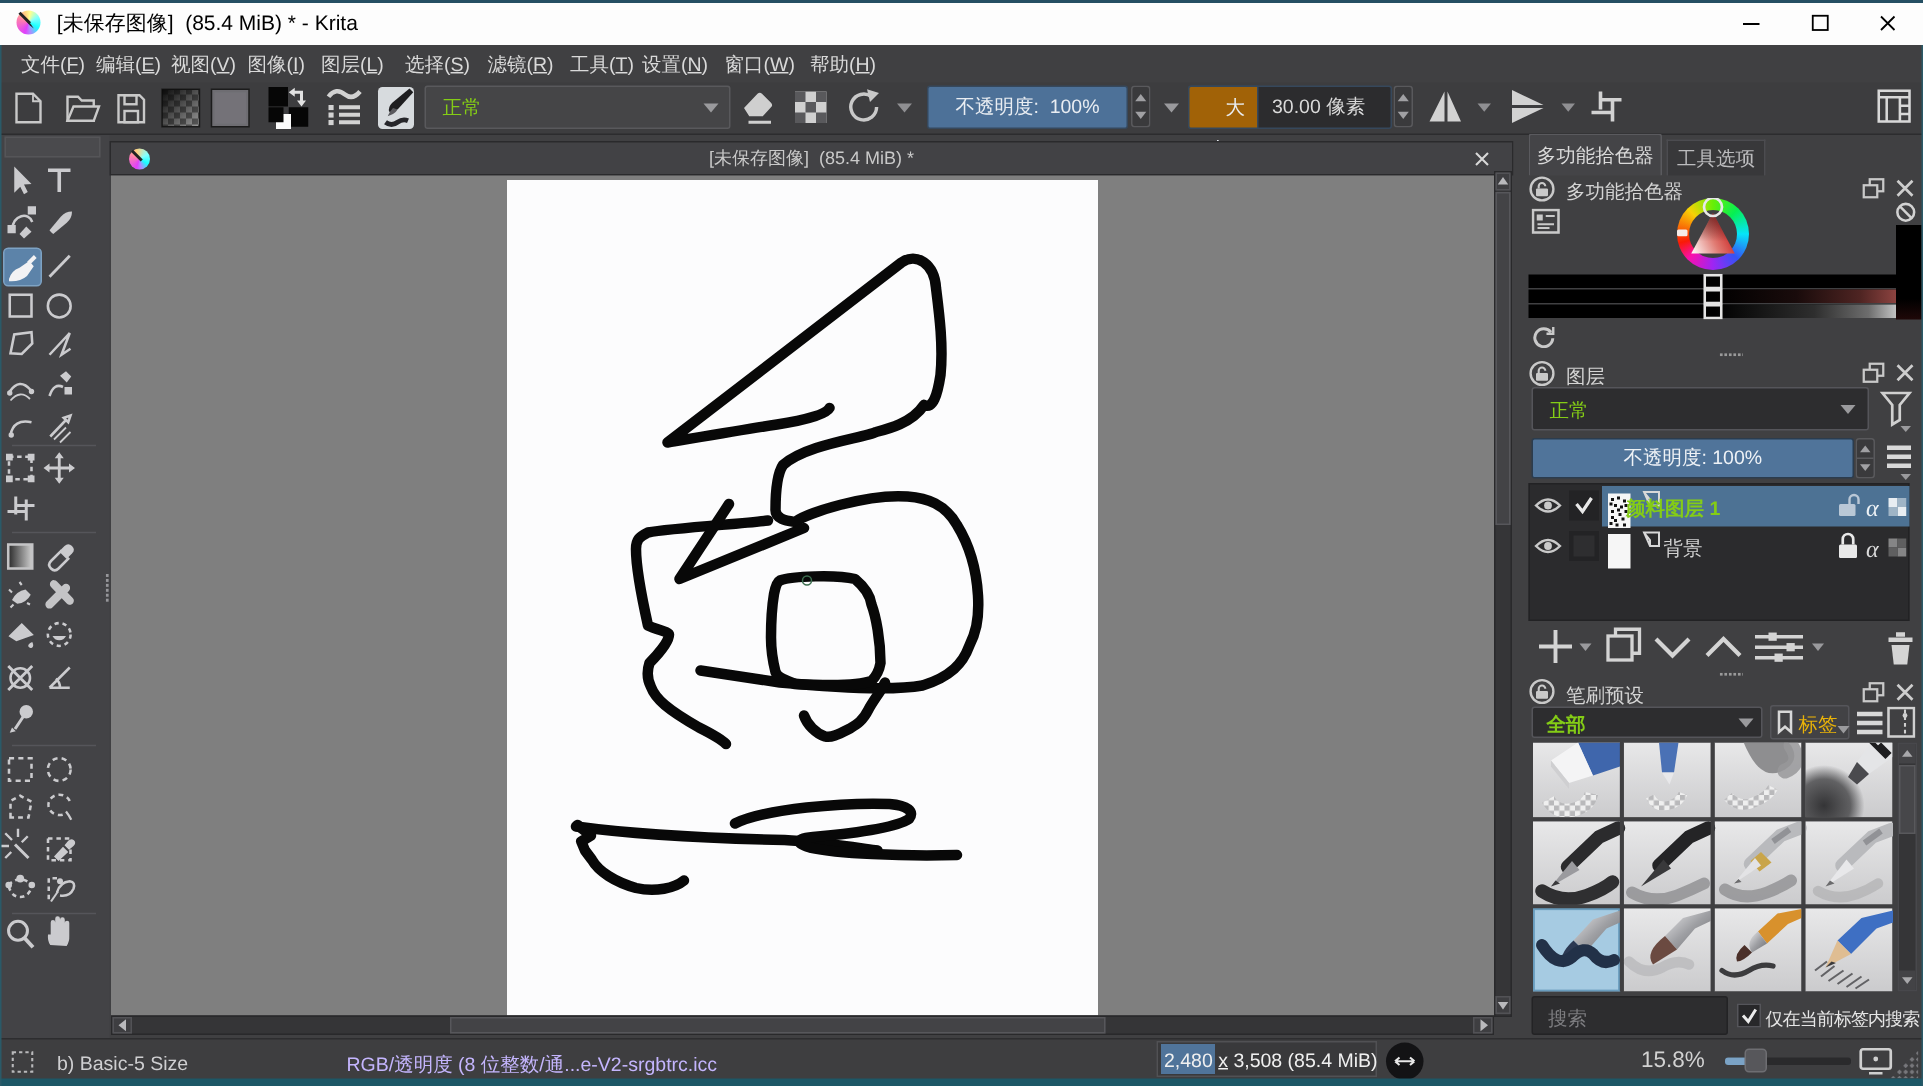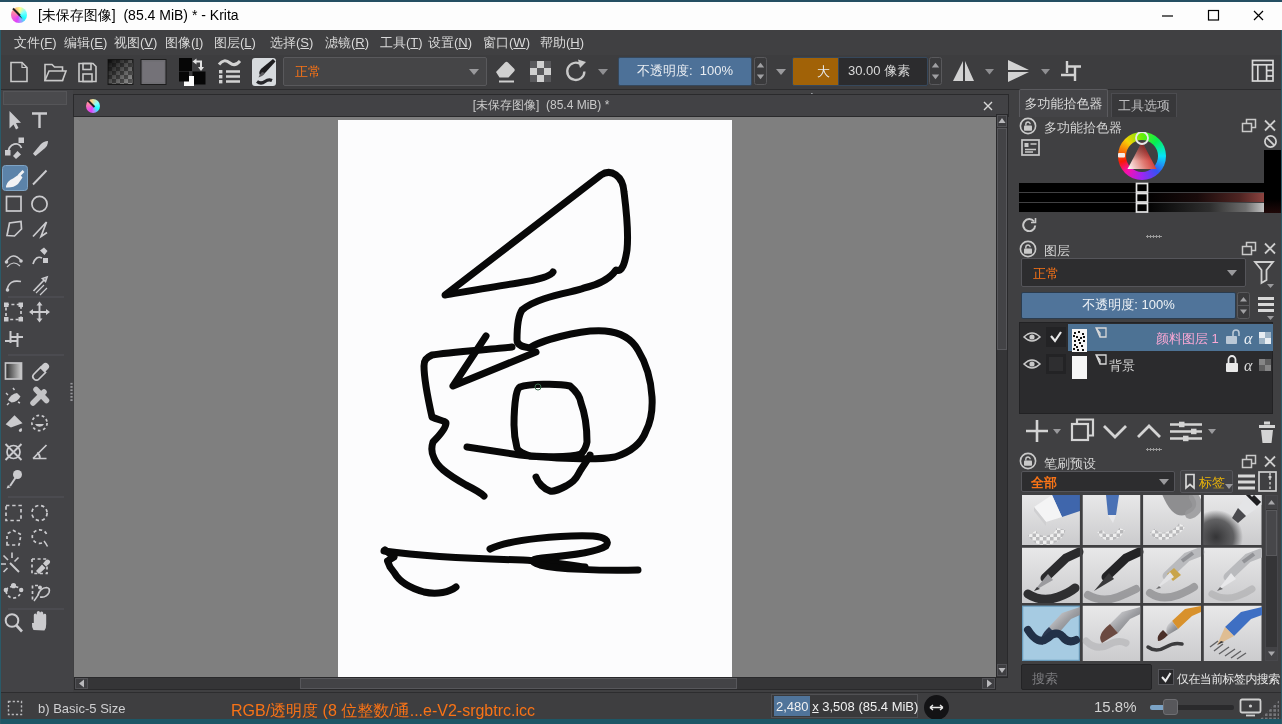--- a/index.html
+++ b/index.html
@@ -1,20 +1,20 @@
 <!DOCTYPE html>
 <html><head>
 <meta charset="utf-8">
 <style>
   * { margin:0; padding:0; box-sizing:border-box; }
   html,body { width:1282px; height:724px; overflow:hidden; }
   body { font-family:"Liberation Sans", sans-serif; background:#404042; position:relative;
          -webkit-font-smoothing:antialiased; }
   .abs { position:absolute; }
-  .txt { color:#f97316; font-size:13px; white-space:nowrap; }
+  .txt { color:#84cc16; font-size:13px; white-space:nowrap; }
   svg { display:block; }
 </style>
 </head>
 <body>
 
 <div class="abs" style="left:0;top:0;width:1282px;height:30px;background:#fdfdfd;border-top:2px solid #254f63;"></div>
 <div class="abs" style="left:11px;top:7px;width:16px;height:16px;border-radius:50%;background:conic-gradient(from 200deg,#e040fb,#ff80ab 90deg,#ffd180 140deg,#ffff8d 170deg,#84ffff 220deg,#18ffff 280deg,#b388ff 330deg,#e040fb);"></div>
 <svg class="abs" style="left:11px;top:7px;" width="16" height="16" viewBox="0 0 16 16">
   <path d="M2.5 2 L9.5 9 L11.5 12 L8.8 9.8 Z" fill="#222"></path>
   <path d="M2 1.5 L9 8.5" stroke="#222" stroke-width="2"></path>
@@ -501,21 +501,21 @@
   <rect x="205" y="39" width="12" height="9" rx="1" fill="#e9e9e9"></rect>
   <path d="M207.5 39 v-3.5 a3.5 3.5 0 0 1 7 0 v3.5" fill="none" stroke="#e9e9e9" stroke-width="1.8"></path>
   <text x="223" y="47" font-size="16" font-style="italic" fill="#dcdcdc" font-family="Liberation Serif,serif">α</text>
   <g opacity=".55">
     <rect x="238" y="35" width="6" height="6" fill="#cfcfcf"></rect>
       <rect x="244" y="41" width="6" height="6" fill="#cfcfcf"></rect>
     <rect x="244" y="35" width="6" height="6" fill="#8a8a8a"></rect>
       <rect x="238" y="41" width="6" height="6" fill="#8a8a8a"></rect>
   </g>
 </svg>
-<div class="abs" style="left:1156px;top:330px;color:#f9a8d4;font-size:13px;">颜料图层 1</div>
+<div class="abs" style="left:1084px;top:330px;color:#84cc16;font-size:13px;font-weight:bold;">颜料图层 1</div>
 <div class="abs" style="left:1109px;top:357px;color:#d2d2d2;font-size:13px;">背景</div>
 
 <svg class="abs" style="left:1019px;top:417px;" width="260" height="30" viewBox="0 0 260 30">
   <g stroke="#d4d4d4" stroke-width="2.6" fill="none">
     <path d="M18 3 V25 M7 14 H29"></path>
     <rect x="53" y="7" width="16" height="16" stroke-width="2.2"></rect>
     <path d="M58 7 V2.5 H74 V18.5 H69" stroke-width="2.2"></path>
     <path d="M85 9 L96 20 L107 9" stroke-width="2.8"></path>
     <path d="M119 20 L130 9 L141 20" stroke-width="2.8"></path>
     <path d="M151 7.5 H183 M151 14.5 H183 M151 21.5 H183" stroke-width="2.4"></path>
@@ -727,21 +727,21 @@
 <svg class="abs" style="left:1159px;top:670px;" width="14" height="14" viewBox="0 0 14 14">
     <path d="M3 7 l3.5 4 5 -8" fill="none" stroke="#ececec" stroke-width="2"></path>
   </svg>
 <div class="abs" style="left:1177px;top:671px;color:#e6e6e6;font-size:12px;white-space:nowrap;letter-spacing:-0.6px;">仅在当前标签内搜索</div>
 
 <div class="abs" style="left:0;top:692px;width:1282px;height:27px;background:#3e3e40;border-top:1px solid #2d2d2f;"></div>
 <svg class="abs" style="left:7px;top:700px;" width="16" height="16" viewBox="0 0 16 16">
   <rect x="1.5" y="1.5" width="13" height="13" fill="none" stroke="#b9b9bb" stroke-width="1.4" stroke-dasharray="2.2 2"></rect>
 </svg>
 <div class="abs" style="left:38px;top:701px;color:#cfcfd1;font-size:13px;">b) Basic-5 Size</div>
-<div class="abs" style="left:231px;top:701px;color:#f97316;font-size:16px;">RGB/透明度 (8 位整数/通...e-V2-srgbtrc.icc</div>
+<div class="abs" style="left:231px;top:701px;color:#c4b5fd;font-size:13px;">RGB/透明度 (8 位整数/通...e-V2-srgbtrc.icc</div>
 <div class="abs" style="left:771px;top:694px;width:147px;height:24px;background:#39393b;border:1px solid #515154;"></div>
 <div class="abs" style="left:774px;top:696px;width:36px;height:20px;background:#50749a;"></div>
 <div class="abs" style="left:776px;top:699px;color:#f0f0f0;font-size:13px;">2,480 <u>x</u> 3,508 (85.4 MiB)</div>
 <div class="abs" style="left:924px;top:695px;width:25px;height:25px;border-radius:50%;background:#131315;"></div>
 <svg class="abs" style="left:927px;top:703px;" width="19" height="9" viewBox="0 0 19 9">
   <path d="M3 4.5 H16 M3 4.5 l3 -2.5 M3 4.5 l3 2.5 M16 4.5 l-3 -2.5 M16 4.5 l-3 2.5" stroke="#e8e8e8" stroke-width="1.4" fill="none"></path>
 </svg>
 <div class="abs" style="left:956px;top:700px;color:#d6d6d6;font-size:13.5px;margin-top:24px;">0.00°</div>
 <div class="abs" style="left:1094px;top:698px;color:#d2d2d2;font-size:15px;">15.8%</div>
 <div class="abs" style="left:1150px;top:705px;width:84px;height:5px;background:#2a2a2c;border-radius:2px;"></div>

